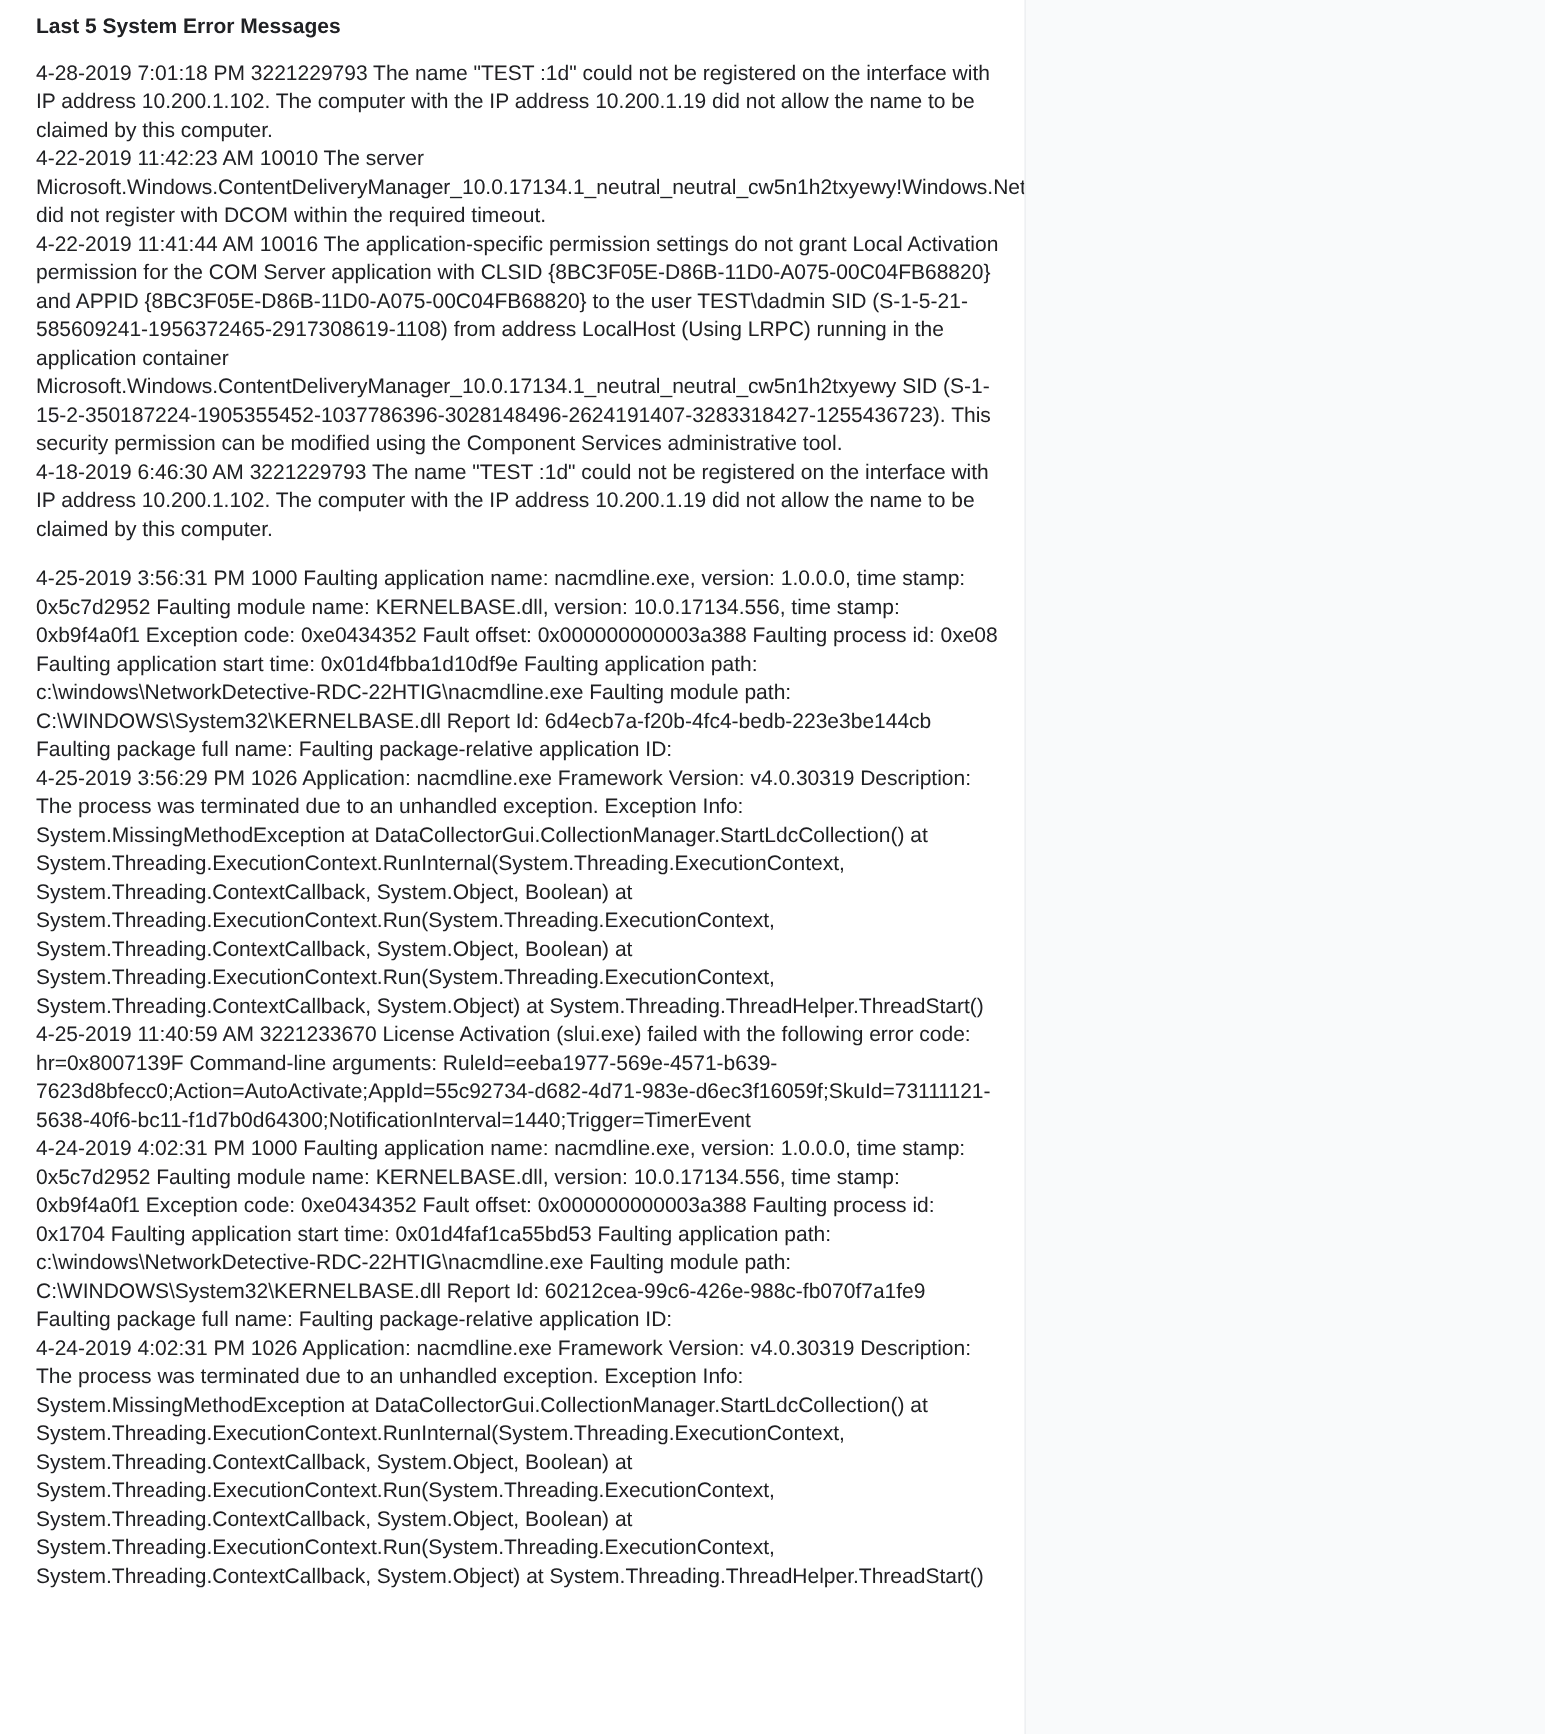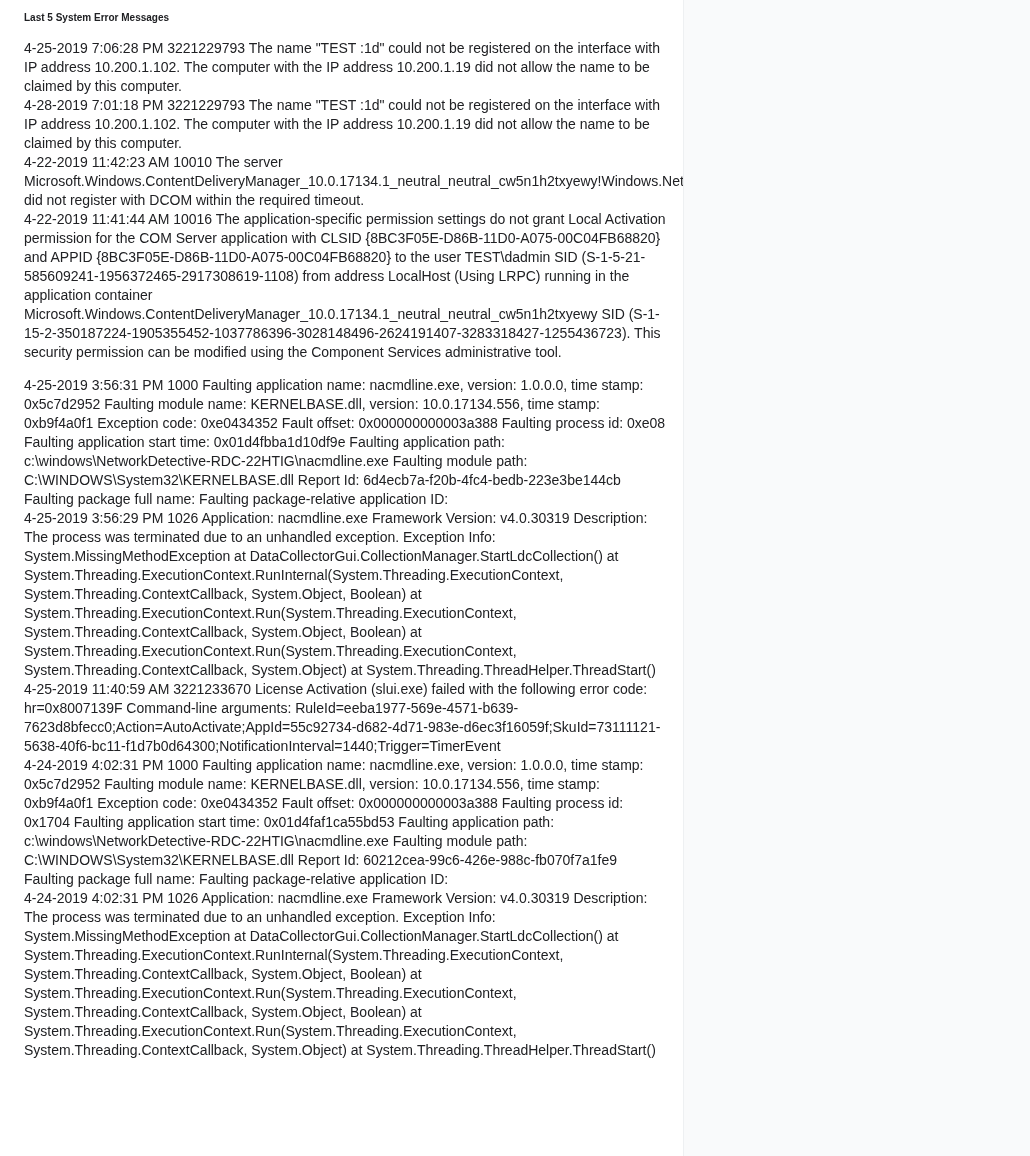--- a/index.html
+++ b/index.html
@@ -34,43 +34,43 @@
     width: 347px;
     height: 100%;
     box-sizing: border-box;
     background: #f9fafb;
     border-left: 1px solid #eef0f2;
   }
   .section + .section {
     margin-top: 14px;
   }
   .section-heading {
-    font-size: 10px;
+    font-size: 14px;
     font-weight: bold;
     line-height: 19px;
     margin: 0 0 12px 0;
     color: #202124;
   }
   .error-message {
     margin: 0;
     white-space: normal;
     word-spacing: 0;
   }
 </style>
 </head>
 <body>
 
 <div class="report-content" id="sections-root">
     <section class="section">
       <h2 class="section-heading">Last 5 System Error Messages</h2>
       <div>
-        <p class="error-message">4-25-2019 7:06:28 PM 3221229793 The name "TEST :1d" could not be registered on the interface with IP address 10.200.1.102. The computer with the IP address 10.200.1.19 did not allow the name to be claimed by this computer.</p>
         <p class="error-message">4-28-2019 7:01:18 PM 3221229793 The name "TEST :1d" could not be registered on the interface with IP address 10.200.1.102. The computer with the IP address 10.200.1.19 did not allow the name to be claimed by this computer.</p>
         <p class="error-message">4-22-2019 11:42:23 AM 10010 The server Microsoft.Windows.ContentDeliveryManager_10.0.17134.1_neutral_neutral_cw5n1h2txyewy!Windows.Netw did not register with DCOM within the required timeout.</p>
         <p class="error-message">4-22-2019 11:41:44 AM 10016 The application-specific permission settings do not grant Local Activation permission for the COM Server application with CLSID {8BC3F05E-D86B-11D0-A075-00C04FB68820} and APPID {8BC3F05E-D86B-11D0-A075-00C04FB68820} to the user TEST\dadmin SID (S-1-5-21-585609241-1956372465-2917308619-1108) from address LocalHost (Using LRPC) running in the application container Microsoft.Windows.ContentDeliveryManager_10.0.17134.1_neutral_neutral_cw5n1h2txyewy SID (S-1-15-2-350187224-1905355452-1037786396-3028148496-2624191407-3283318427-1255436723). This security permission can be modified using the Component Services administrative tool.</p>
+        <p class="error-message">4-18-2019 6:46:30 AM 3221229793 The name "TEST :1d" could not be registered on the interface with IP address 10.200.1.102. The computer with the IP address 10.200.1.19 did not allow the name to be claimed by this computer.</p>
       </div>
     </section>
     <section class="section">
       <div>
         <p class="error-message">4-25-2019 3:56:31 PM 1000 Faulting application name: nacmdline.exe, version: 1.0.0.0, time stamp: 0x5c7d2952 Faulting module name: KERNELBASE.dll, version: 10.0.17134.556, time stamp: 0xb9f4a0f1 Exception code: 0xe0434352 Fault offset: 0x000000000003a388 Faulting process id: 0xe08 Faulting application start time: 0x01d4fbba1d10df9e Faulting application path: c:\windows\NetworkDetective-RDC-22HTIG\nacmdline.exe Faulting module path: C:\WINDOWS\System32\KERNELBASE.dll Report Id: 6d4ecb7a-f20b-4fc4-bedb-223e3be144cb Faulting package full name: Faulting package-relative application ID:</p>
         <p class="error-message">4-25-2019 3:56:29 PM 1026 Application: nacmdline.exe Framework Version: v4.0.30319 Description: The process was terminated due to an unhandled exception. Exception Info: System.MissingMethodException at DataCollectorGui.CollectionManager.StartLdcCollection() at System.Threading.ExecutionContext.RunInternal(System.Threading.ExecutionContext, System.Threading.ContextCallback, System.Object, Boolean) at System.Threading.ExecutionContext.Run(System.Threading.ExecutionContext, System.Threading.ContextCallback, System.Object, Boolean) at System.Threading.ExecutionContext.Run(System.Threading.ExecutionContext, System.Threading.ContextCallback, System.Object) at System.Threading.ThreadHelper.ThreadStart()</p>
         <p class="error-message">4-25-2019 11:40:59 AM 3221233670 License Activation (slui.exe) failed with the following error code: hr=0x8007139F Command-line arguments: RuleId=eeba1977-569e-4571-b639-7623d8bfecc0;Action=AutoActivate;AppId=55c92734-d682-4d71-983e-d6ec3f16059f;SkuId=73111121-5638-40f6-bc11-f1d7b0d64300;NotificationInterval=1440;Trigger=TimerEvent</p>
         <p class="error-message">4-24-2019 4:02:31 PM 1000 Faulting application name: nacmdline.exe, version: 1.0.0.0, time stamp: 0x5c7d2952 Faulting module name: KERNELBASE.dll, version: 10.0.17134.556, time stamp: 0xb9f4a0f1 Exception code: 0xe0434352 Fault offset: 0x000000000003a388 Faulting process id: 0x1704 Faulting application start time: 0x01d4faf1ca55bd53 Faulting application path: c:\windows\NetworkDetective-RDC-22HTIG\nacmdline.exe Faulting module path: C:\WINDOWS\System32\KERNELBASE.dll Report Id: 60212cea-99c6-426e-988c-fb070f7a1fe9 Faulting package full name: Faulting package-relative application ID:</p>
         <p class="error-message">4-24-2019 4:02:31 PM 1026 Application: nacmdline.exe Framework Version: v4.0.30319 Description: The process was terminated due to an unhandled exception. Exception Info: System.MissingMethodException at DataCollectorGui.CollectionManager.StartLdcCollection() at System.Threading.ExecutionContext.RunInternal(System.Threading.ExecutionContext, System.Threading.ContextCallback, System.Object, Boolean) at System.Threading.ExecutionContext.Run(System.Threading.ExecutionContext, System.Threading.ContextCallback, System.Object, Boolean) at System.Threading.ExecutionContext.Run(System.Threading.ExecutionContext, System.Threading.ContextCallback, System.Object) at System.Threading.ThreadHelper.ThreadStart()</p>
       </div>

